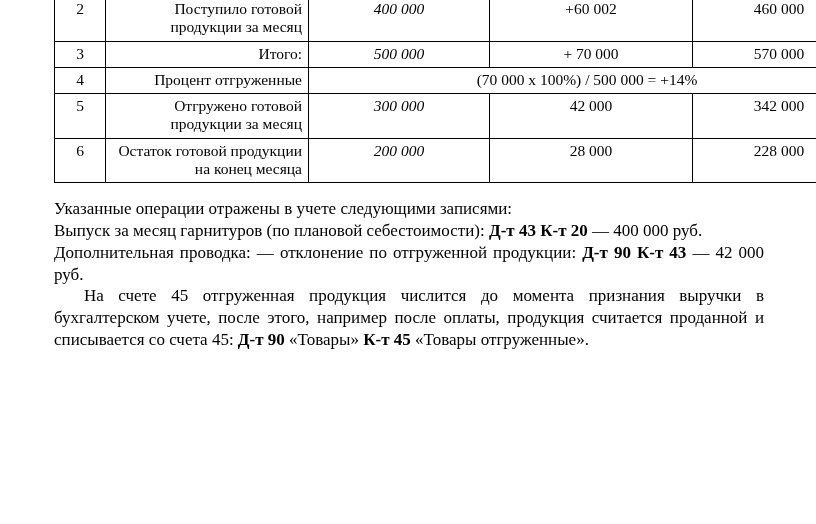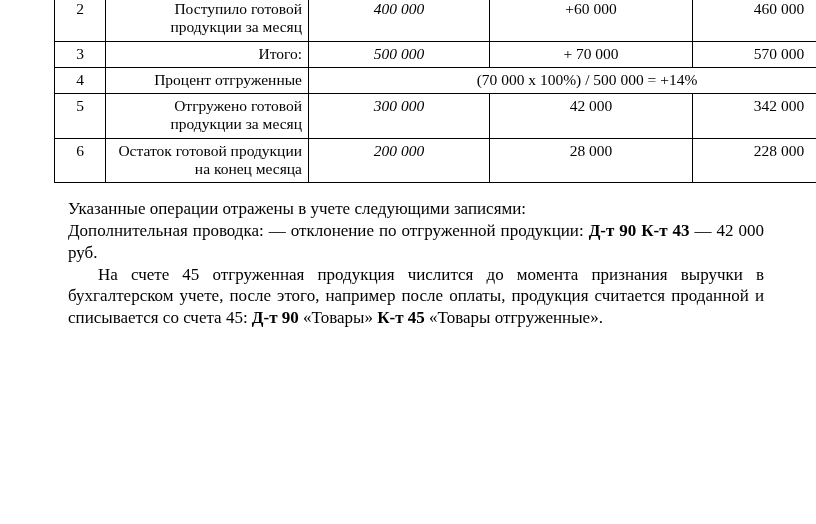--- a/index.html
+++ b/index.html
@@ -63,25 +63,24 @@
     text-align: center;
   }
   
   tr.row-clip td {
     border-top: none;
     padding-top: 0;
   }
 
   
   .prose {
-    padding: 0 52px 0 28px;
+    padding: 0 52px 0 54px;
     box-sizing: border-box;
     font-size: 17px;
     line-height: 1.28;
-    margin-left: 40px;
   }
   .prose p {
     margin: 0;
     text-align: justify;
   }
   .prose p.first {
     margin-top: 15px;
   }
   .prose p.indent {
     text-indent: 30px;
@@ -93,21 +92,21 @@
 
 <div class="page">
 
   <div class="table-wrap">
     <table class="ledger">
       <tbody>
         <tr class="row-clip">
           <td class="c-num">2</td>
           <td class="c-name">Поступило готовой продукции за месяц</td>
           <td class="c-plan">400 000</td>
-          <td class="c-dev">+60 000</td>
+          <td class="c-dev">+60 002</td>
           <td class="c-fact">460 000</td>
         </tr>
         <tr>
           <td class="c-num">3</td>
           <td class="c-name">Итого:</td>
           <td class="c-plan">500 000</td>
           <td class="c-dev">+ 70 000</td>
           <td class="c-fact">570 000</td>
         </tr>
         <tr>
@@ -129,20 +128,21 @@
           <td class="c-dev">28 000</td>
           <td class="c-fact">228 000</td>
         </tr>
       </tbody>
     </table>
   </div>
 
   <div class="prose">
     <p class="first">Указанные операции отражены в учете следующими записями:</p>
 
+    <p><span>Выпуск за месяц гарнитуров (по плановой себестоимости): </span><span class="b">Д-т 43 К-т 20</span><span> — 400 000 руб.</span></p>
 
 
 
     <p><span>Дополнительная проводка: — отклонение по отгруженной продукции: </span><span class="b">Д-т 90 К-т 43</span><span> — 42 000 руб.</span></p>
 
     <p class="indent"><span>На счете 45 отгруженная продукция числится до момента признания выручки в бухгалтерском учете, после этого, например после оплаты, продукция считается проданной и списывается со счета 45: </span><span class="b">Д-т 90</span><span> «Товары» </span><span class="b">К-т 45</span><span> «Товары отгруженные».</span></p>
   </div>
 
 </div>
 

